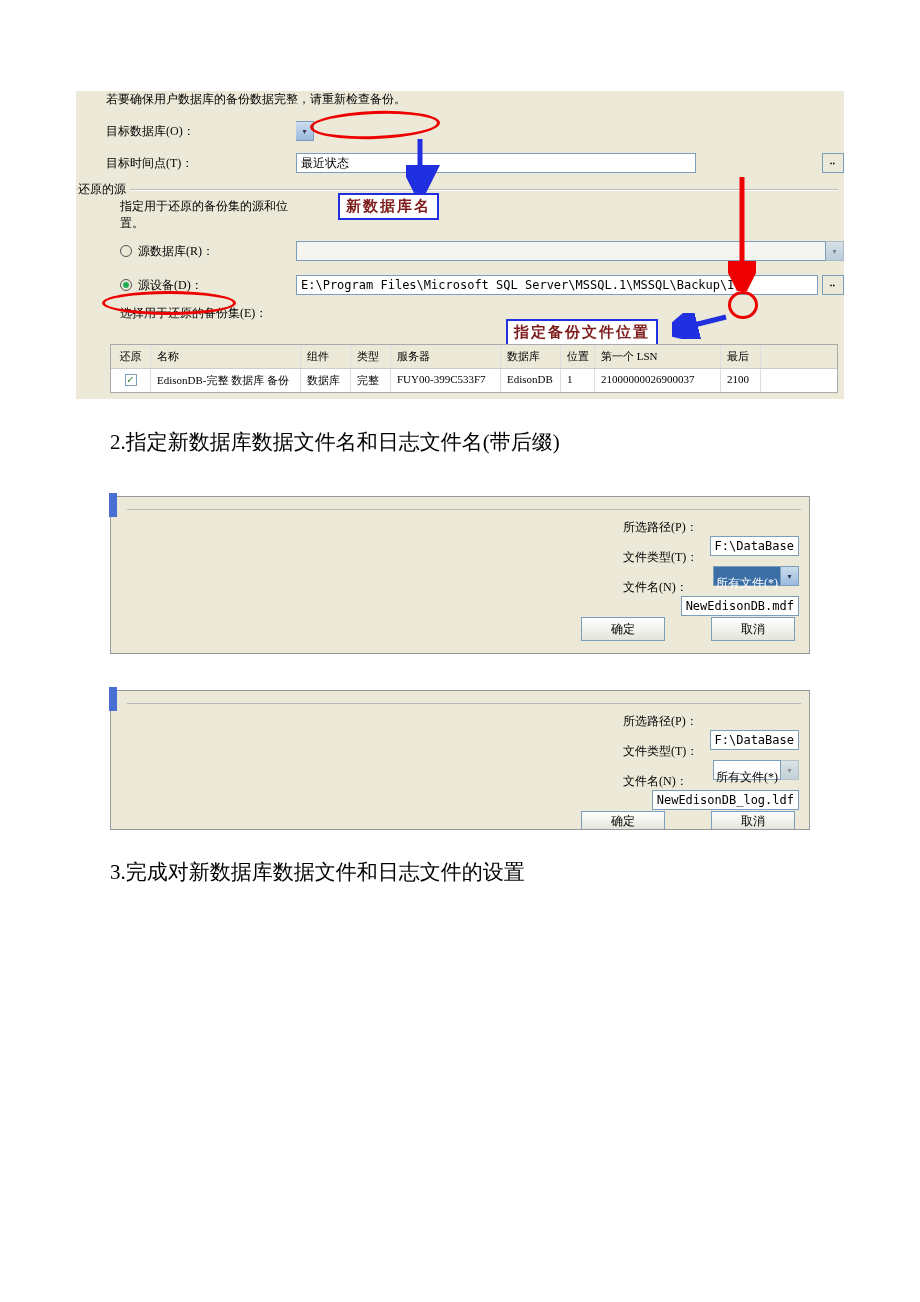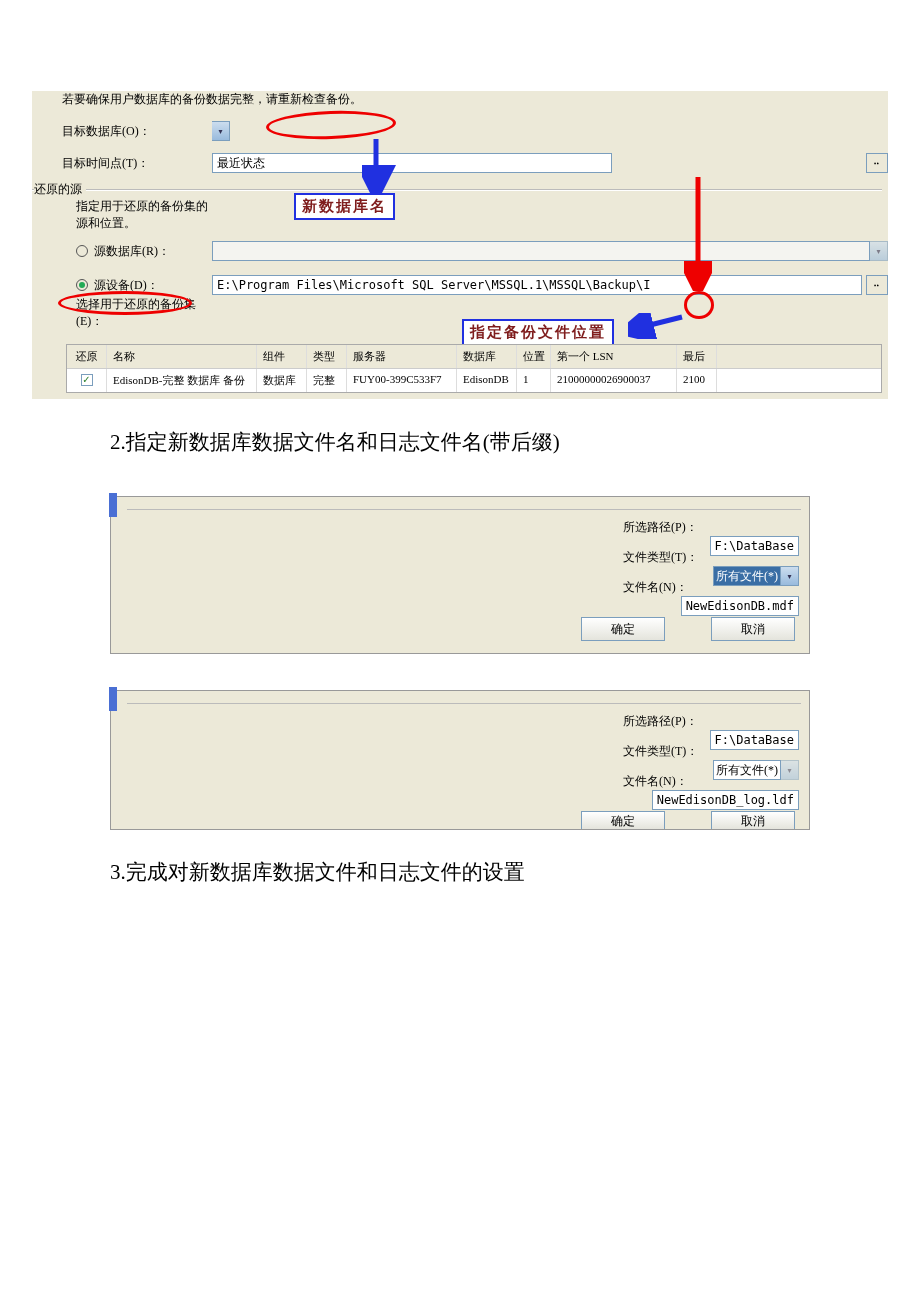--- a/index.html
+++ b/index.html
@@ -6,34 +6,34 @@
   body {
     font-family: SimSun, "宋体", serif;
     font-size: 12px;
     background: #fff;
     width: 920px;
     margin: 0 auto;
     padding-top: 90px;
   }
   
   .panel1 {
-    margin: 0 31px;
+    margin: 0 75px;
     background: #ece9d8;
     border: 1px solid #fff;
     position: relative;
     height: 310px;
     overflow: hidden;
   }
   .truncated-header {
     position: absolute;
     top: 0; left: 30px;
     font-size: 12px; color: #000;
   }
   .row { display: flex; align-items: center; height: 28px; }
-  .lbl { width: 180px; padding-left: 30px; }
+  .lbl { width: 220px; padding-left: 30px; }
   .field {
     background: #fff; border: 1px solid #7b9ebd;
     height: 20px; line-height: 18px; padding: 0 4px;
     font-family: SimSun, monospace; font-size: 12px;
   }
   .combo-arrow {
     width: 18px; height: 20px;
     border: 1px solid #7b9ebd; border-left: none;
     background: linear-gradient(#cde, #9bd);
     display: flex; align-items: center; justify-content: center;
@@ -119,21 +119,21 @@
   .pf-row { display: flex; align-items: flex-end; height: 30px; flex-direction: column; }
   .pf-lbl { width: 190px; padding-left: 14px; }
   .pf-field {
     flex: 1; height: 32px; border: 1px solid #7b9ebd;
     background: #fff; padding: 0 4px; line-height: 18px;
     font-family: SimSun, monospace; font-size: 12px;
   }
   .pf-select { display: flex; flex: 1; }
   .pf-sel-body {
     flex: 1; height: 20px; border: 1px solid #7b9ebd;
-    background: #fff; line-height: 18px; padding: 0 2px;
+    background: #fff; line-height: 18px; padding: 7px 2px;
   }
   .pf-sel-body.inv { background: #3a6ea5; color: #fff; }
   .pf-btns { display: flex; justify-content: flex-end; gap: 30px; padding: 8px 4px 2px; }
   .win-btn {
     width: 84px; height: 24px; border: 1px solid #7b9ebd;
     background: linear-gradient(#fff,#e4e4dc); text-align: center;
     line-height: 22px; font-size: 12px; margin-left: 16px;
   }
   .watermark {
     position: absolute; color: #dcdcdc; font-family: Arial, sans-serif;

